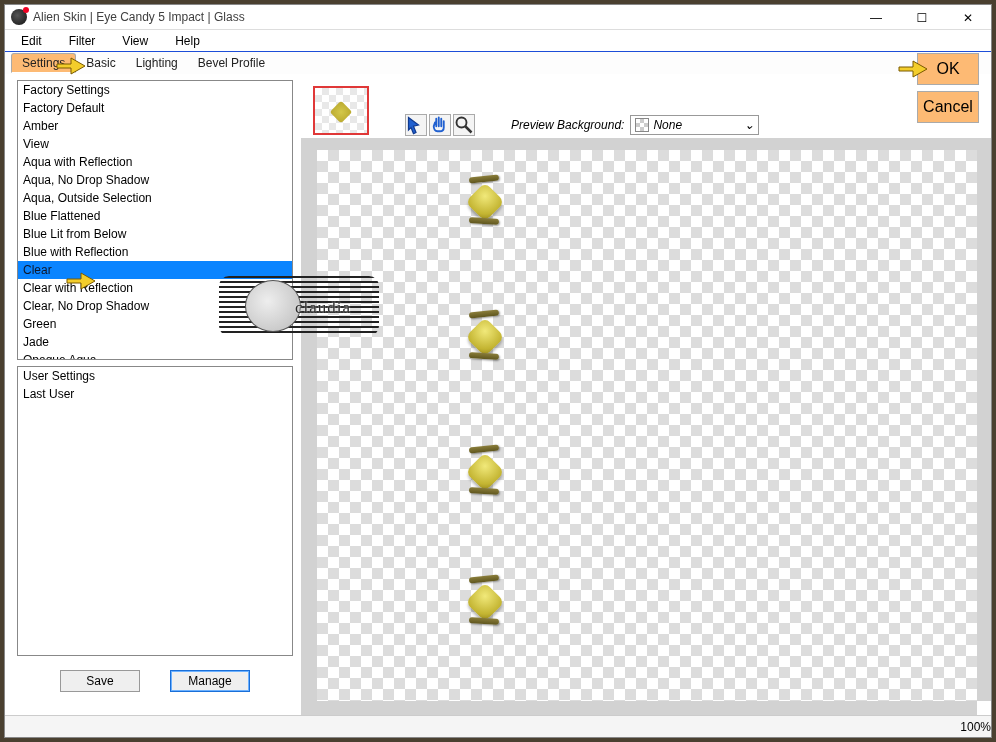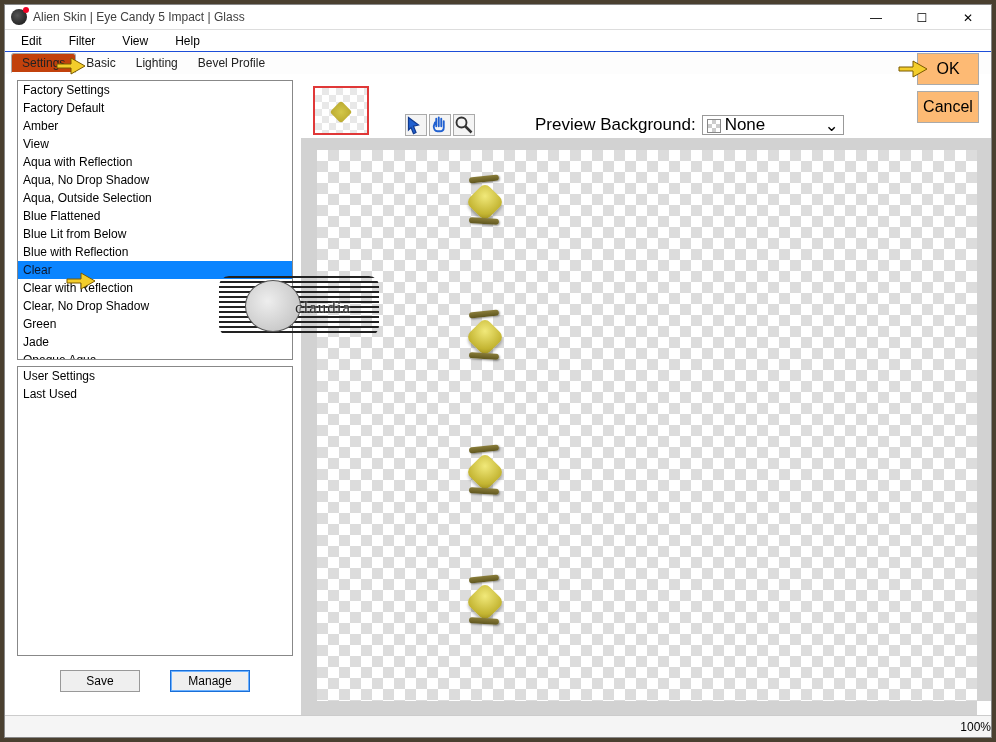--- a/index.html
+++ b/index.html
@@ -65,21 +65,21 @@
   .tabstrip {
     height: 22px;
     display: flex;
     align-items: center;
     padding-left: 6px;
     font-size: 12px;
     background: #fdfdfd;
     position: relative;
   }
   .tab { padding: 2px 10px; cursor: pointer; color: #222; }
-  .tab.active { border: 1px solid #aaa; border-bottom: 1px solid #fff; border-radius: 3px 3px 0 0; background: #c2410c; }
+  .tab.active { border: 1px solid #aaa; border-bottom: 1px solid #fff; border-radius: 3px 3px 0 0; background: #fdba74; }
   .topright-btns {
     position: absolute;
     right: 12px;
     top: 48px;
     display: flex;
     flex-direction: column;
     gap: 6px;
   }
   .dialog-btn {
     width: 62px; height: 32px;
@@ -154,23 +154,23 @@
   }
   .thumb::after{
     content:"";position:absolute;left:18px;top:16px;width:16px;height:16px;
     background:radial-gradient(circle,#d4c84a,#b9a82d);border-radius:3px;transform:rotate(45deg);
   }
   .tool-icons { display: flex; gap: 2px; margin-left: 28px; margin-top: 30px;}
   .tool-icon {
     width: 22px; height: 22px; border: 1px solid #aaa; background: #f4f4f4;
     display:flex;align-items:center;justify-content:center; cursor:pointer; font-size:13px;
   }
-  .pvbg-row { margin-left: 52px; margin-top: 30px; display:flex; align-items:center; gap:6px; font-size:17px; }
+  .pvbg-row { margin-left: 28px; margin-top: 30px; display:flex; align-items:center; gap:6px; font-size:12px;font-style:italic; }
   .pvbg-select {
-    width: 142px; height: 20px; border: 1px solid #999; background:#fff;
+    width: 129px; height: 20px; border: 1px solid #999; background:#fff;
     display:flex; align-items:center; justify-content:space-between; padding:0 4px; cursor:pointer;
   }
   .pvbg-swatch {width:14px;height:14px;border:1px solid #888;background:repeating-conic-gradient(#ccc 0% 25%, #fff 0% 50%) 0 0/8px 8px;display:inline-block;margin-right:4px;vertical-align:middle;}
   .hbar { height: 12px; background: #d2d2d2; }
   .canvas-wrap {
     flex:1; position:relative; background:#fff; overflow:hidden;
   }
   .canvas {
     position:absolute; left:16px; right:14px; top:0; bottom:14px;
     background:
@@ -284,21 +284,21 @@
           <div class="li-item selected">Clear</div>
           <div class="li-item">Clear with Reflection</div>
           <div class="li-item">Clear, No Drop Shadow</div>
           <div class="li-item">Green</div>
           <div class="li-item">Jade</div>
           <div class="li-item">Opaque Aqua</div>
         </div>
 
       <div class="listbox user-list" id="user-list">
         <div class="li-heading">User Settings</div>
-      <div class="li-item">Last Used</div>
+      <div class="li-item">Last User</div>
         </div>
 
       <div class="btn-row">
         <div class="panel-btn">Save</div>
         <div class="panel-btn focused">Manage</div>
       </div>
     </div>
 
     <div class="right-panel">
       <div class="preview-header">

